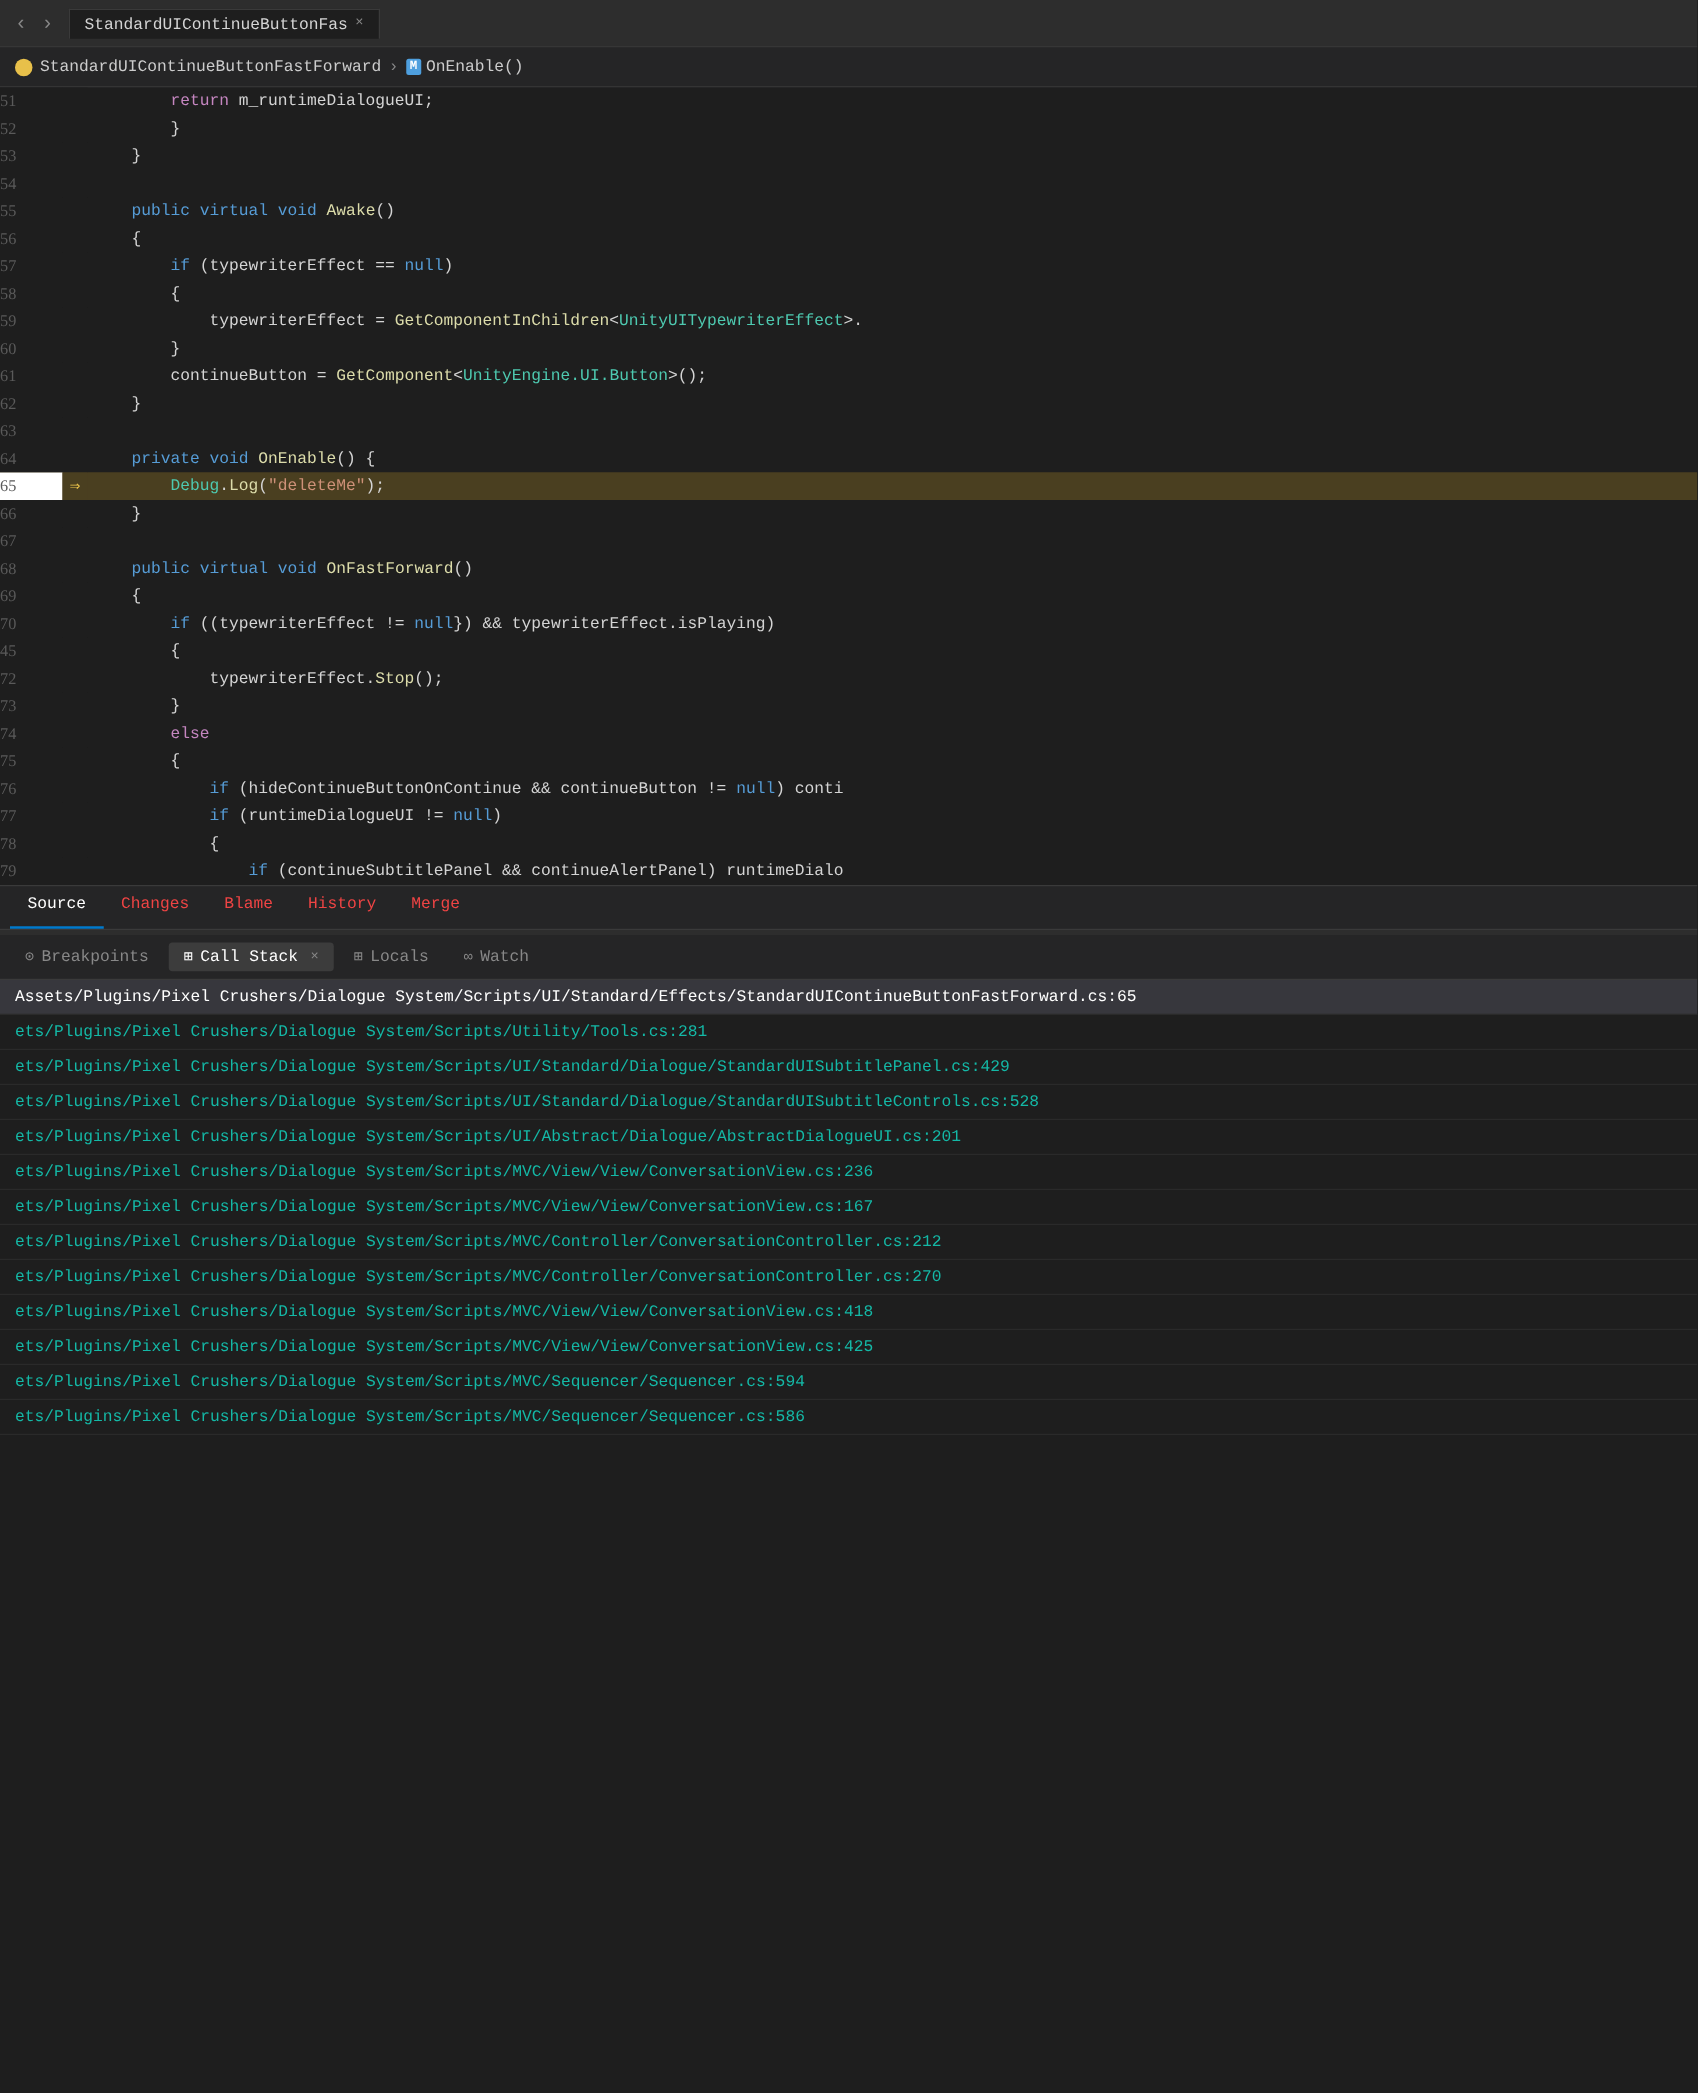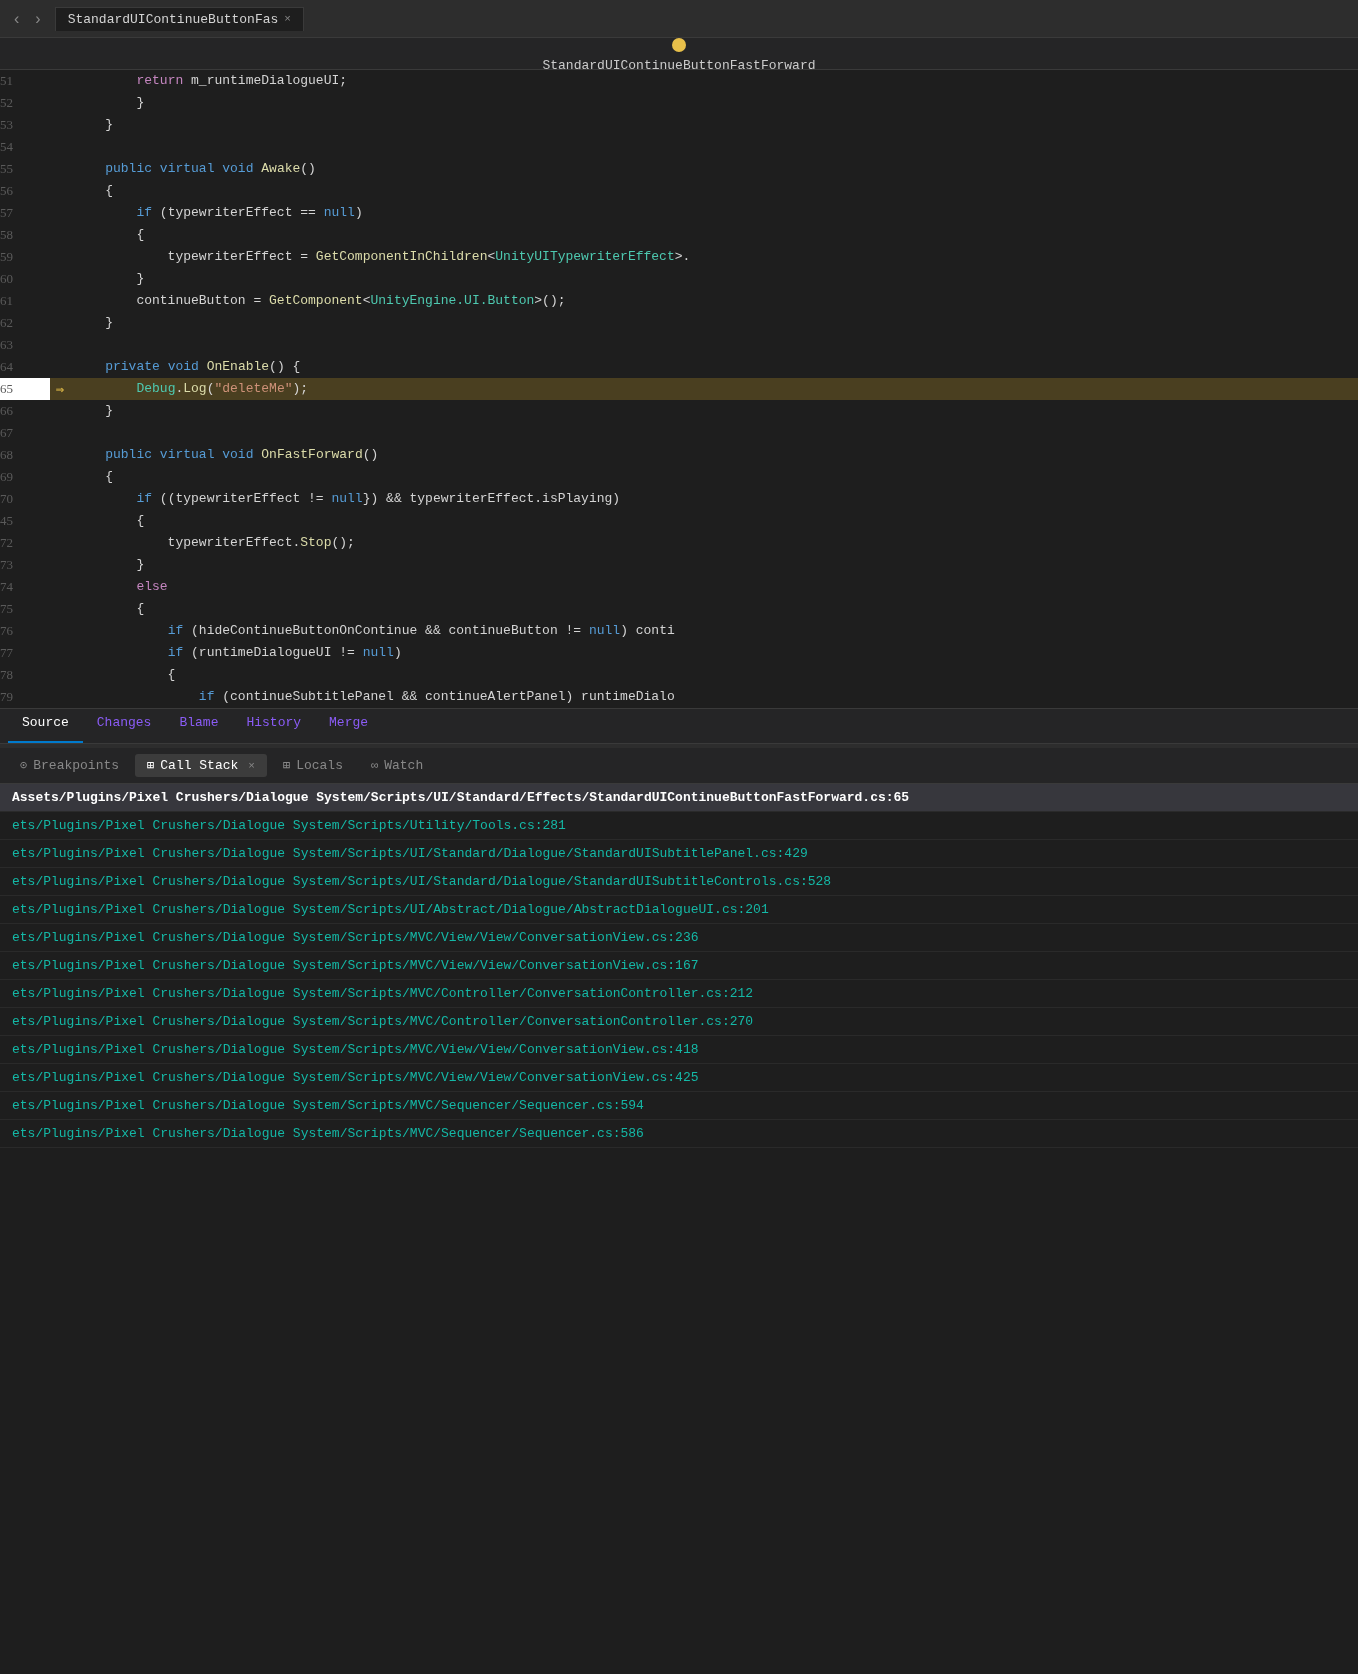--- a/index.html
+++ b/index.html
@@ -60,21 +60,20 @@
     .breadcrumb {
       background: #252526;
       height: 32px;
       display: flex;
       align-items: center;
       padding: 0 12px;
       gap: 6px;
       border-bottom: 1px solid #3a3a3a;
       font-size: 13px;
       color: #cccccc;
-      flex-direction: column;
     }
     .breadcrumb-icon {
       width: 14px;
       height: 14px;
       background: #e8c04a;
       border-radius: 50%;
       display: inline-block;
       flex-shrink: 0;
     }
     .breadcrumb-sep {
@@ -171,21 +170,21 @@
     .bottom-tabs {
       background: #252526;
       border-top: 1px solid #3a3a3a;
       border-bottom: 1px solid #3a3a3a;
       display: flex;
       height: 36px;
       padding: 0 8px;
     }
     .bottom-tab {
       padding: 6px 14px;
-      color: #8b5cf6;
+      color: #ef4444;
       cursor: pointer;
       font-size: 13px;
       border-bottom: 2px solid transparent;
     }
     .bottom-tab.active {
       color: #ffffff;
       border-bottom: 2px solid #007acc;
     }
 
     
@@ -232,21 +231,21 @@
       align-items: center;
       padding: 3px 12px;
       min-height: 28px;
       cursor: pointer;
       border-bottom: 1px solid #2a2a2a;
       font-size: 13px;
     }
     .stack-item:first-child {
       background: #37373d;
       color: #ffffff;
-      font-weight: 700;
+      font-weight: 400;
     }
     .stack-path {
       color: #14b8a6;
     }
     .stack-item:first-child .stack-path {
       color: #ffffff;
     }
 
     .separator-line {
       height: 4px;

